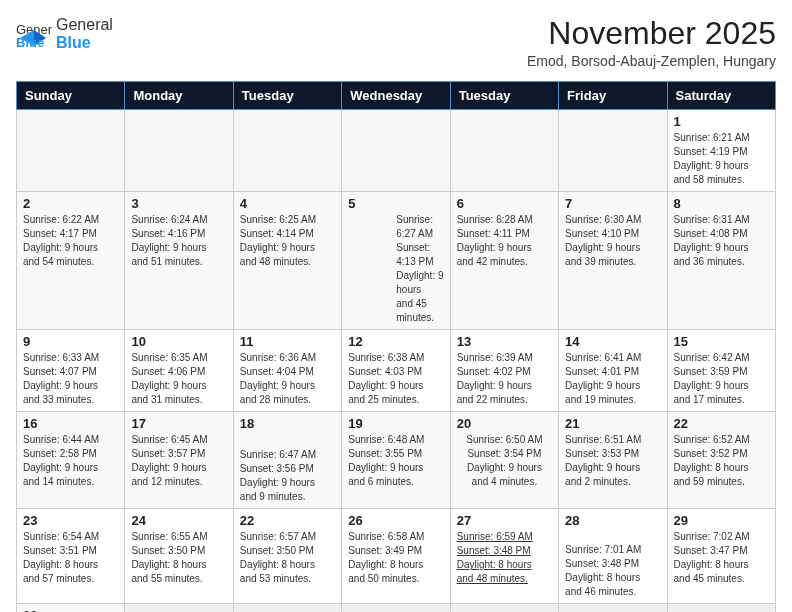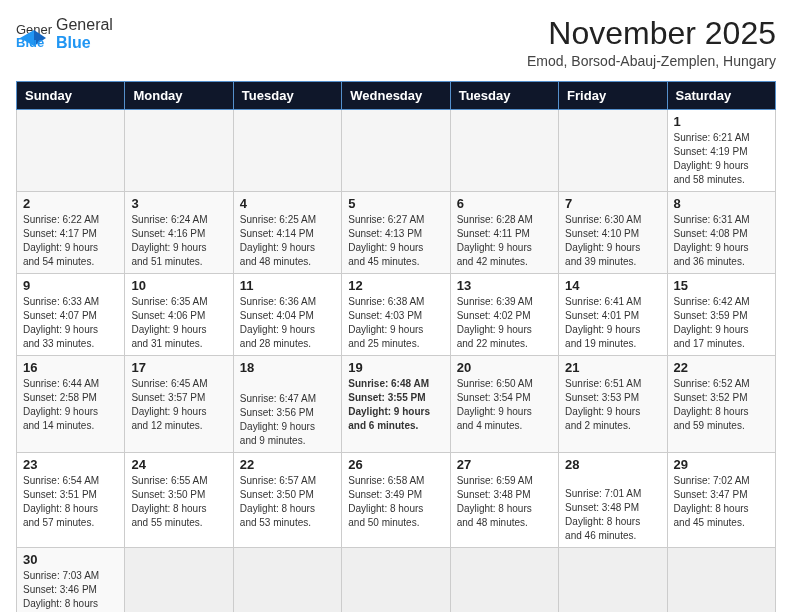--- a/index.html
+++ b/index.html
@@ -154,21 +154,21 @@
         </td>
         <td>
           <span class="day-number">4</span>
           <div class="day-info" style="white-space: pre-line;">Sunrise: 6:25 AM
 Sunset: 4:14 PM
 Daylight: 9 hours
 and 48 minutes.</div>
         </td>
         <td>
           <span class="day-number">5</span>
-          <div class="day-info" style="white-space: pre-line;">Sunrise: 6:27 AM
+          <div class="day-info" style="white-space: pre-line; margin-left: 48px;">Sunrise: 6:27 AM
 Sunset: 4:13 PM
 Daylight: 9 hours
 and 45 minutes.</div>
         </td>
         <td>
           <span class="day-number">6</span>
           <div class="day-info" style="white-space: pre-line;">Sunrise: 6:28 AM
 Sunset: 4:11 PM
 Daylight: 9 hours
 and 42 minutes.</div>
@@ -256,28 +256,28 @@
         </td>
         <td>
           <span class="day-number">18</span>
           <div class="day-info" style="white-space: pre-line; margin-top: 17px;">Sunrise: 6:47 AM
 Sunset: 3:56 PM
 Daylight: 9 hours
 and 9 minutes.</div>
         </td>
         <td>
           <span class="day-number">19</span>
-          <div class="day-info" style="white-space: pre-line; font-weight: bold;">Sunrise: 6:48 AM
+          <div class="day-info" style="white-space: pre-line;">Sunrise: 6:48 AM
 Sunset: 3:55 PM
 Daylight: 9 hours
 and 6 minutes.</div>
         </td>
         <td>
           <span class="day-number">20</span>
-          <div class="day-info" style="white-space: pre-line;">Sunrise: 6:50 AM
+          <div class="day-info" style="white-space: pre-line; text-align: center;">Sunrise: 6:50 AM
 Sunset: 3:54 PM
 Daylight: 9 hours
 and 4 minutes.</div>
         </td>
         <td>
           <span class="day-number">21</span>
           <div class="day-info" style="white-space: pre-line;">Sunrise: 6:51 AM
 Sunset: 3:53 PM
 Daylight: 9 hours
 and 2 minutes.</div>
@@ -314,21 +314,21 @@
         </td>
         <td>
           <span class="day-number">26</span>
           <div class="day-info" style="white-space: pre-line;">Sunrise: 6:58 AM
 Sunset: 3:49 PM
 Daylight: 8 hours
 and 50 minutes.</div>
         </td>
         <td>
           <span class="day-number">27</span>
-          <div class="day-info" style="white-space: pre-line;">Sunrise: 6:59 AM
+          <div class="day-info" style="white-space: pre-line; text-decoration: underline;">Sunrise: 6:59 AM
 Sunset: 3:48 PM
 Daylight: 8 hours
 and 48 minutes.</div>
         </td>
         <td>
           <span class="day-number">28</span>
           <div class="day-info" style="white-space: pre-line; margin-top: 15px;">Sunrise: 7:01 AM
 Sunset: 3:48 PM
 Daylight: 8 hours
 and 46 minutes.</div>

